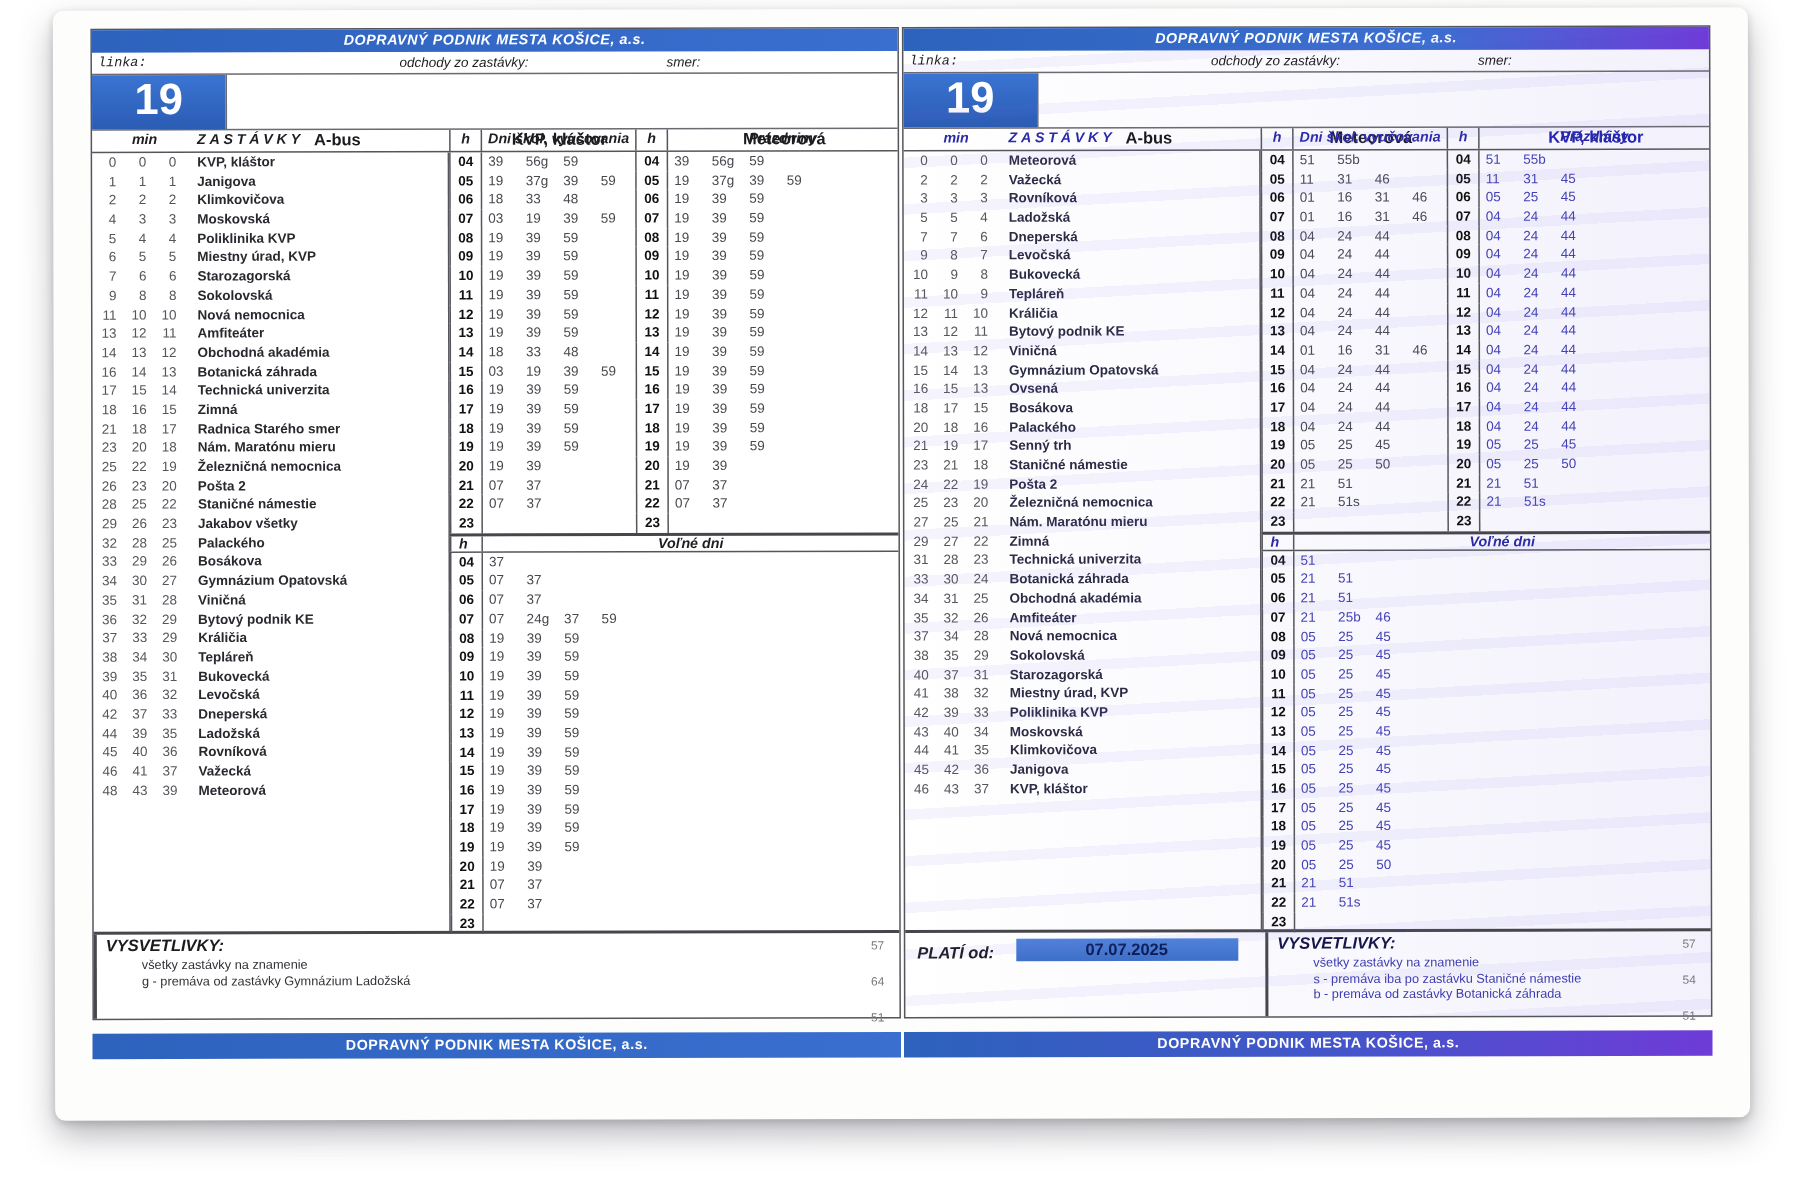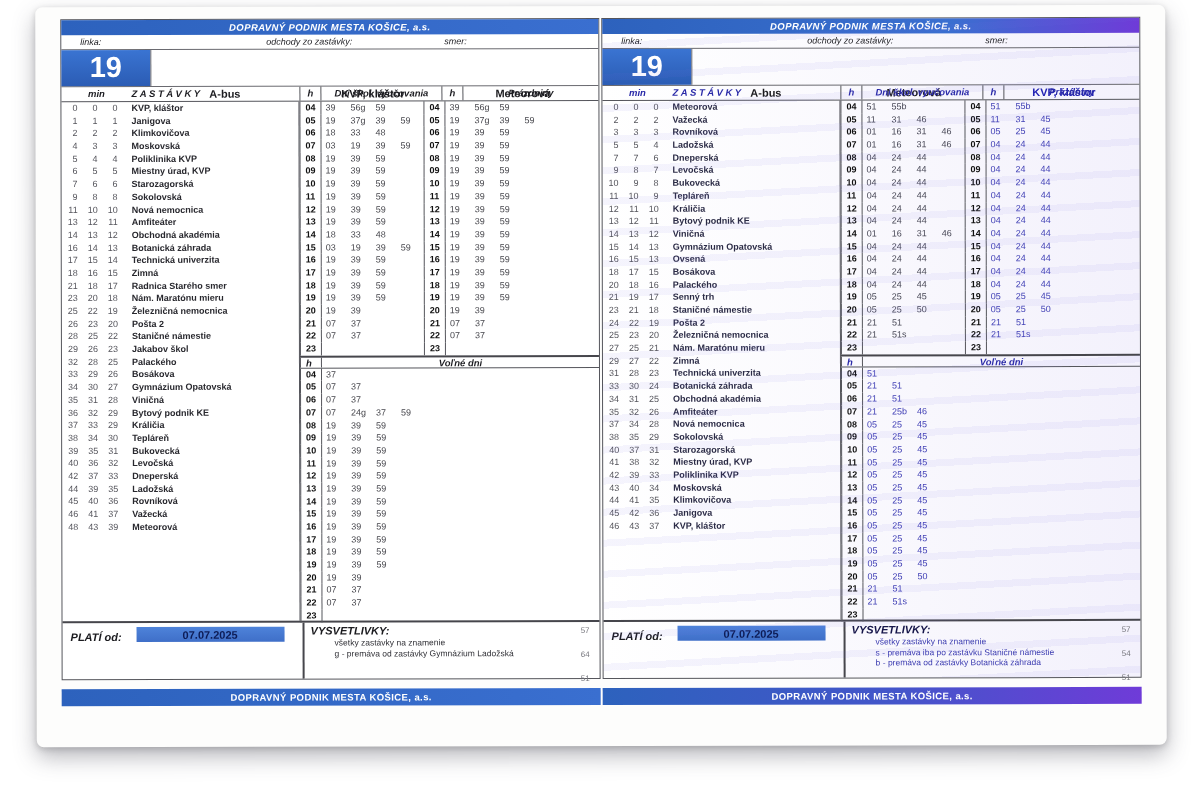--- a/index.html
+++ b/index.html
@@ -28,21 +28,21 @@
     height:15px; line-height:15px; text-align:center;
     background:linear-gradient(90deg,#2d62bd,#3a6fd0);
     color:#fff; font-weight:bold; font-style:italic; font-size:9.5px; letter-spacing:.4px;
   }
   .panel-right .top-bar { background:linear-gradient(90deg,#2d62bd 0%,#3a6fd0 65%,#6f3bd8 100%); }
 
   .labels-row {
     height:15px; line-height:14px; display:flex;
     font-size:9px; font-style:italic; color:#1d1d22; border-bottom:1px solid #6a6a70;
   }
-  .labels-row .lab-linka { width:205px; padding-left:19px; }
+  .labels-row .lab-linka { width:205px; padding-left:4px;font-family:Liberation Mono, monospace; }
   .labels-row .lab-odchody { width:178px; }
   .labels-row .lab-smer { flex:1; }
 
   .head-row { height:37px; display:flex; border-bottom:1px solid #6a6a70; }
   .cell-line {
     width:90px; background:linear-gradient(180deg,#3a74d2,#2b5cb4);
     color:#fff; font-size:29px; font-weight:bold; text-align:center; line-height:35px;
     border-right:1px solid #6a6a70;
   }
   .cell-bus { width:148px; border-right:1px solid #6a6a70; }
@@ -56,21 +56,21 @@
 
   .colhead-row {
     height:15px; display:flex; align-items:stretch; line-height:14px;
     font-size:9.5px; font-style:italic; font-weight:bold; color:#1d1d22;
     border-bottom:1px solid #55565c;
   }
   .panel-right .colhead-row { color:#2a2aa8; }
   .ch-min { width:70px; text-align:center; }
   .ch-zast { width:168px; letter-spacing:2.5px; }
   .ch-h { width:22px; text-align:center; border-left:1px solid #55565c; border-right:1px solid #55565c; }
-  .ch-school { width:120px; text-align:center; }
+  .ch-school { width:102px; text-align:center; }
   .ch-hol { flex:1; text-align:center; }
 
   .body { display:flex; height:521px; border-bottom:2px solid #46464c; position:relative; }
   .stops { width:238px; border-right:1px solid #55565c; }
   .stop-row { display:flex; height:12.7px; line-height:12.6px; font-size:9px; }
   .min-cell { width:20px; text-align:right; padding-right:4px; color:#55555c; }
   .stop-name { flex:1; padding-left:10px; font-weight:bold; color:#28282e; white-space:nowrap; overflow:hidden; }
   .panel-right .stop-name { color:#2b2b46; }
 
   .times { flex:1; display:flex; flex-direction:column; }
@@ -262,21 +262,21 @@
               <div class="stop-row">
                 <div class="min-cell">28</div>
                 <div class="min-cell">25</div>
                 <div class="min-cell">22</div>
                 <div class="stop-name">Staničné námestie</div>
               </div>
               <div class="stop-row">
                 <div class="min-cell">29</div>
                 <div class="min-cell">26</div>
                 <div class="min-cell">23</div>
-                <div class="stop-name">Jakabov škol</div>
+                <div class="stop-name">Jakabov všetky</div>
               </div>
               <div class="stop-row">
                 <div class="min-cell">32</div>
                 <div class="min-cell">28</div>
                 <div class="min-cell">25</div>
                 <div class="stop-name">Palackého</div>
               </div>
               <div class="stop-row">
                 <div class="min-cell">33</div>
                 <div class="min-cell">29</div>
@@ -781,24 +781,20 @@
                   </div>
                 </div>
                 <div class="time-row">
                   <div class="h-cell">23</div>
                   <div class="free-cell times-cells"></div>
                 </div>
               </div>
           </div>
         </div>
         <div class="footer">
-          <div class="footer-left">
-            <span class="plati-label">PLATÍ od:</span>
-            <span class="date-box">07.07.2025</span>
-          </div>
           <div class="footer-right">
             <div class="legend-head">VYSVETLIVKY:</div>
             <div class="corner-nums">
                 <div class="cnum">57</div>
                 <div class="cnum">64</div>
                 <div class="cnum">51</div>
               </div>
             <div class="notes">
                 <div class="note-line">všetky zastávky na znamenie</div>
                 <div class="note-line">g - premáva od zastávky Gymnázium Ladožská</div>

